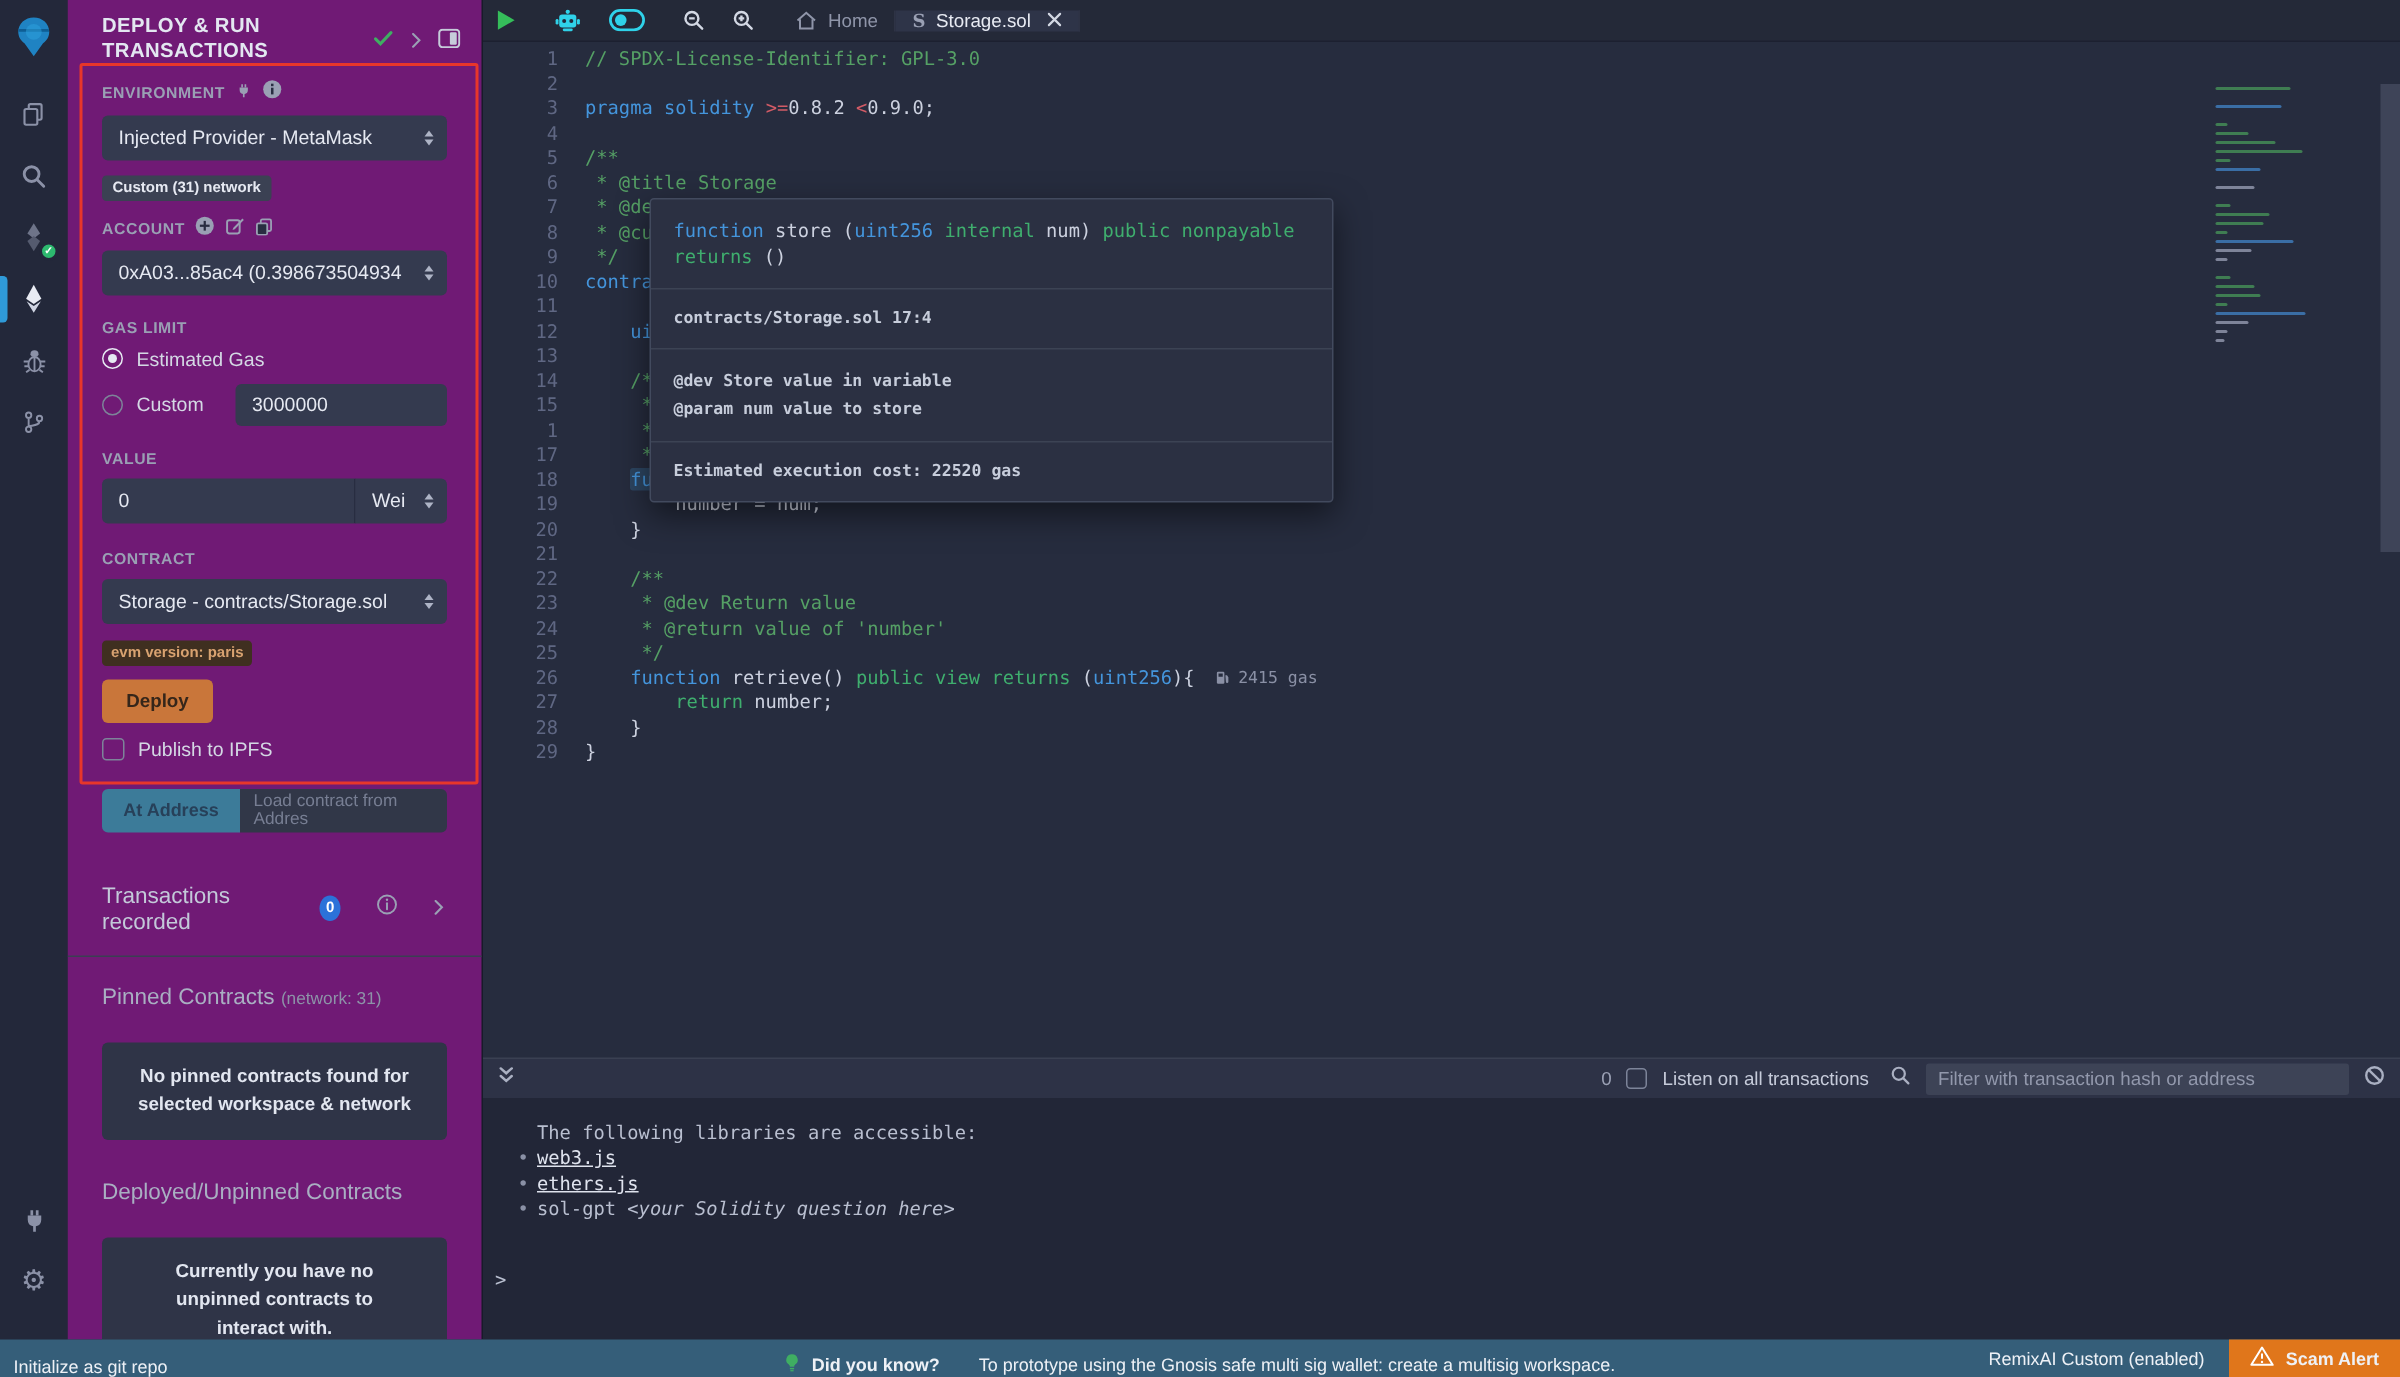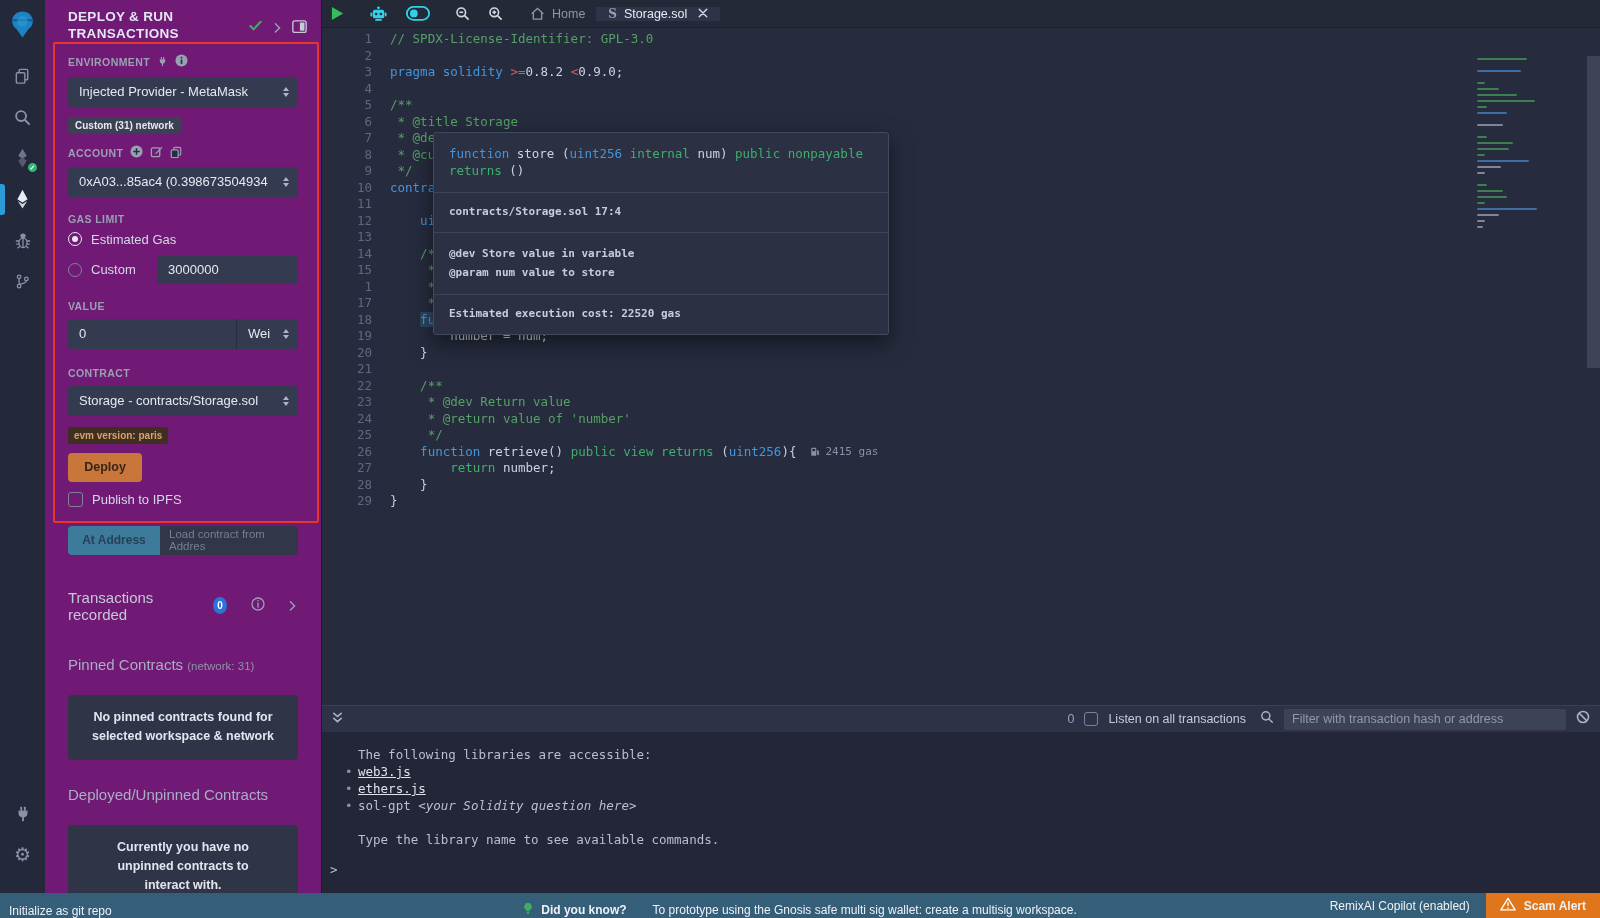--- a/index.html
+++ b/index.html
@@ -494,38 +494,37 @@
               <line x1="3.8" y1="3.9" x2="12.2" y2="12.1" stroke="#aab0c2" stroke-width="1.8"></line>
             </svg></span>
       </div>
     </div>
     <div class="tbody">
         <div class="tl plain"><span>The following libraries are accessible:</span></div>
         <div class="tl b"><span class="bullet">•</span><span class="lnk ">web3.js</span></div>
         <div class="tl b"><span class="bullet">•</span><span class="lnk ">ethers.js</span></div>
         <div class="tl b"><span class="bullet">•</span><span>sol-gpt </span><span class="it">&lt;your Solidity question here&gt;</span></div>
         <div class="tl plain">&nbsp;</div>
-        <div class="tl plain"><span>Type the library name to see available commands.</span></div>
       </div>
     <div class="prompt">&gt;</div>
   </div>
 
   <div class="statusbar">
     <span class="sleft">Initialize as git repo</span>
     <div class="scenter">
       <span><svg viewBox="0 0 12 16" width="10">
             <path d="M6 1a4.5 4.5 0 0 1 2.5 8.3c-.5.4-.8 1-.8 1.7H4.3c0-.7-.3-1.3-.8-1.7A4.5 4.5 0 0 1 6 1z" fill="#3fae62"></path>
             <rect x="4.3" y="11.9" width="3.4" height="1.2" fill="#3fae62"></rect>
             <rect x="4.7" y="13.7" width="2.6" height="1" fill="#3fae62"></rect>
           </svg></span>
       <b>Did you know?</b>
       <span>To prototype using the Gnosis safe multi sig wallet: create a multisig workspace.</span>
     </div>
     <div class="sright">
-      <span class="copilot">RemixAI Copilot (enabled)</span>
+      <span class="copilot">RemixAI Custom (enabled)</span>
       <span class="scam">
         <span><svg viewBox="0 0 18 16" width="16" fill="none" stroke="#fff" stroke-width="1.5">
               <path d="M9 1.5 17 14.5H1z" stroke-linejoin="round"></path>
               <line x1="9" y1="6" x2="9" y2="10"></line>
               <circle cx="9" cy="12.3" r=".9" fill="#fff" stroke="none"></circle>
             </svg></span>
         <span>Scam Alert</span>
       </span>
     </div>
   </div>

